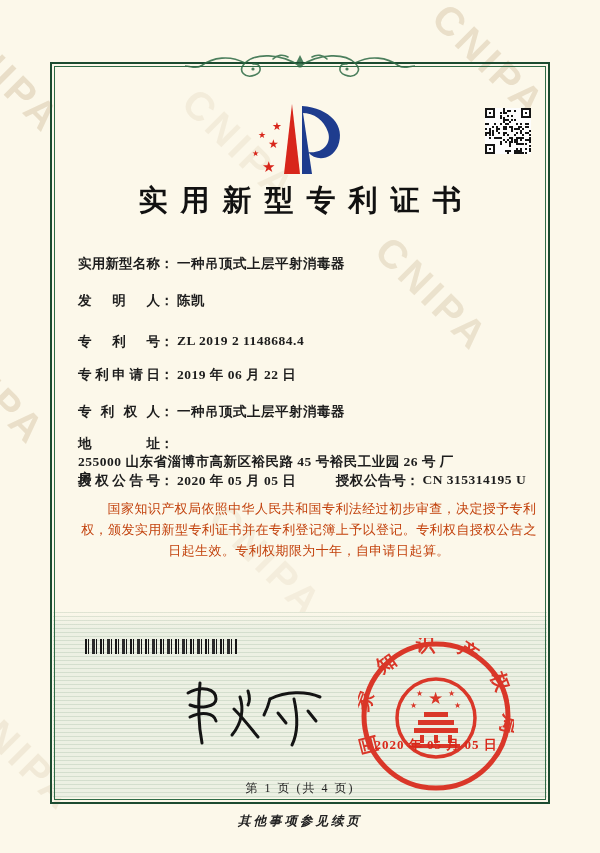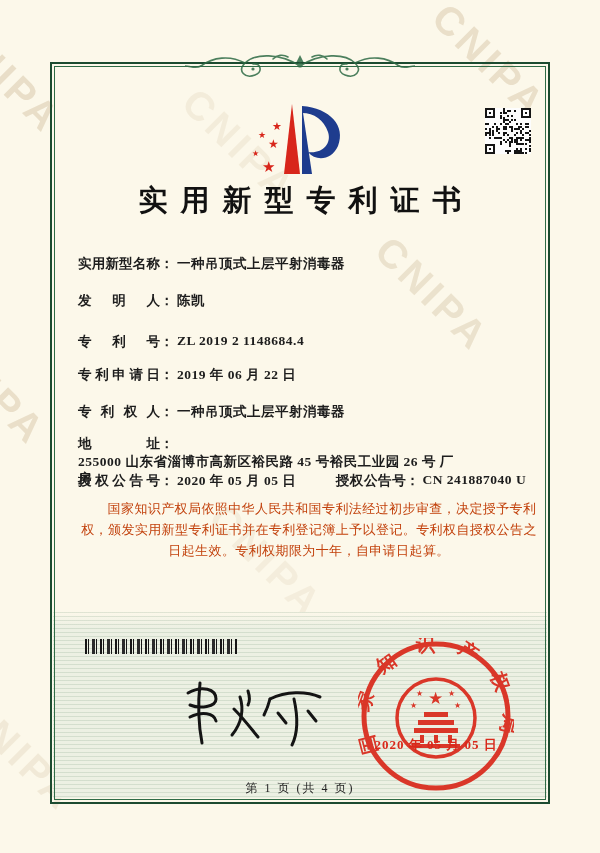--- a/index.html
+++ b/index.html
@@ -302,21 +302,21 @@
       <span class="flabel">地址</span><span class="fcolon">：</span>
       <span class="fvalue">255000 山东省淄博市高新区裕民路 45 号裕民工业园 26 号 厂房</span>
     </div>
     <div class="frow" style="top:220px">
       <span>
         <span class="flabel">授权公告号</span><span class="fcolon">：</span>
         <span class="fvalue">2020 年 05 月 05 日</span>
       </span>
       <span class="fpair2">
         <span class="flabel">授权公告号</span><span class="fcolon">：</span>
-        <span class="fvalue">CN 241887040 U</span>
+        <span class="fvalue">CN 315314195 U</span>
       </span>
     </div>
   </div>
 
   <div class="body-text">
     <p>国家知识产权局依照中华人民共和国专利法经过初步审查，决定授予专利权，颁发实用新型专利证书并在专利登记簿上予以登记。专利权自授权公告之日起生效。专利权期限为十年，自申请日起算。</p>
   </div>
 
   <div class="barcode"></div>
 
@@ -358,14 +358,15 @@
         <rect x="62" y="97" width="4" height="8"></rect>
         <rect x="76" y="97" width="4" height="8"></rect>
         <rect x="90" y="97" width="4" height="8"></rect>
         <rect x="54" y="106" width="48" height="4"></rect>
       </g>
     </g>
   </svg>
   <div class="seal-date">2020 年 05 月 05 日</div>
 
   <div class="page-info">第 1 页 (共 4 页)</div>
+  <div class="note">其他事项参见续页</div>
 
 </div>
 
 </body></html>

